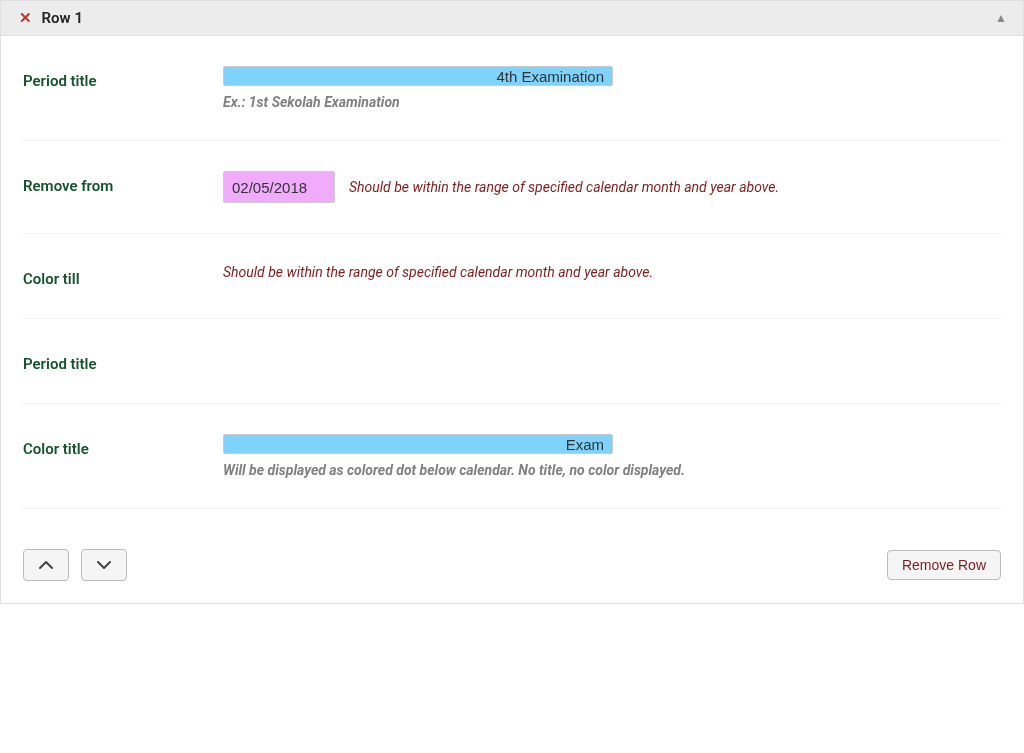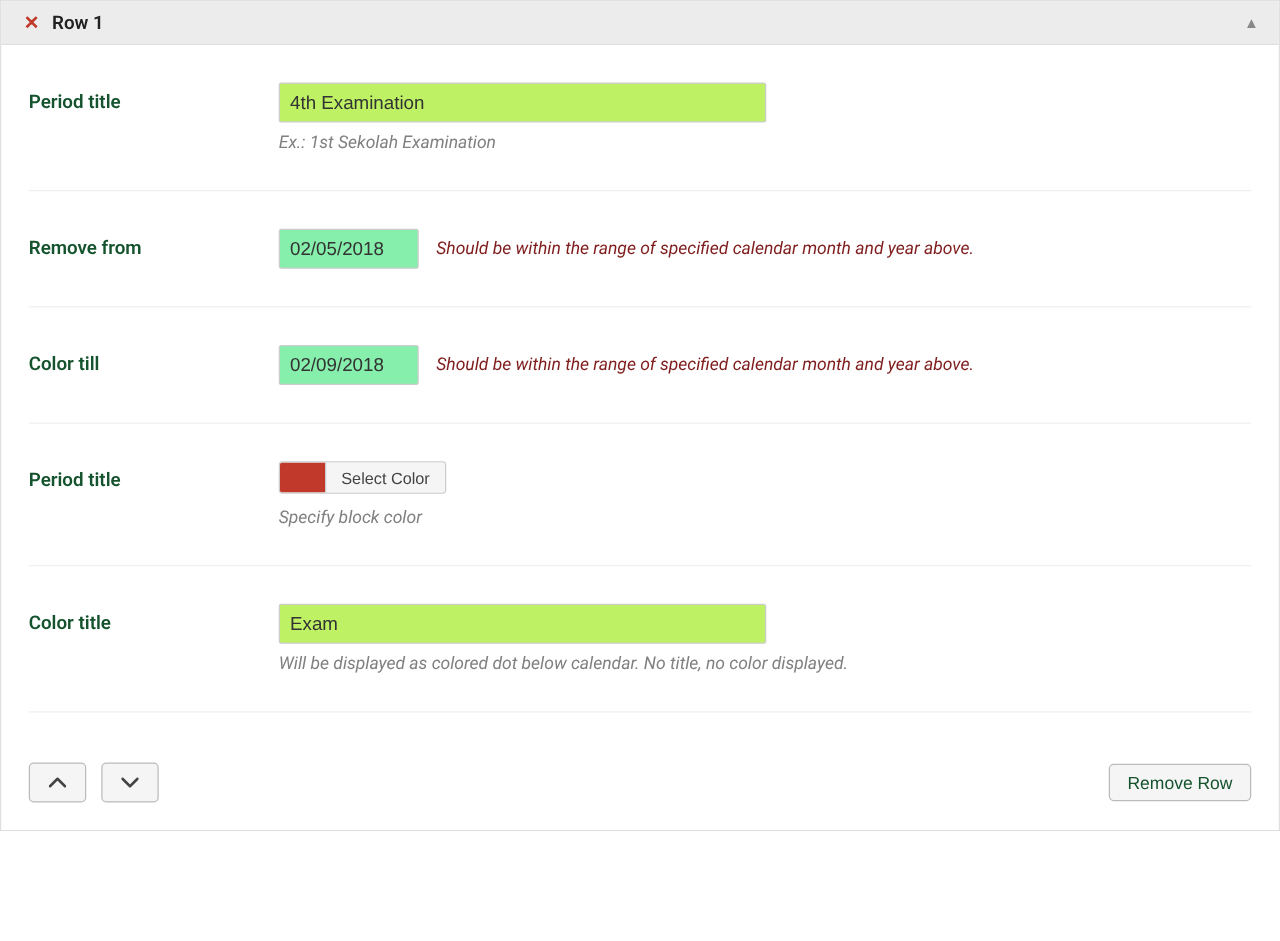--- a/index.html
+++ b/index.html
@@ -59,44 +59,46 @@
     flex-shrink: 0;
     font-weight: 600;
     color: #14532d;
     padding-top: 6px;
     font-size: 15px;
   }
   .field-control { flex: 1; }
   .inline-control { display: flex; align-items: center; gap: 14px; }
   input[type="text"].wide {
     width: 390px;
-    height: 32px;
+    height: 20px;
     padding: 4px 8px;
     font-size: 15px;
     border: 1px solid #ccc;
     border-radius: 2px;
-    background: #bef264;
+    background: #7dd3fc;
     color: #333;
+    text-align: right;
   }
   input[type="text"].narrow {
     width: 112px;
     height: 32px;
     padding: 4px 8px;
     font-size: 15px;
     border: 1px solid #ccc;
     border-radius: 2px;
-    background: #86efac;
+    background: #f0abfc;
     color: #333;
   }
   .help-text {
     color: #808080;
     font-style: italic;
     font-size: 14px;
     margin-top: 8px;
     display: block;
+    font-weight: bold;
   }
   .help-inline {
     color: #7f1d1d;
     font-style: italic;
     font-size: 14px;
   }
   .color-picker {
     display: inline-flex;
     align-items: stretch;
     border: 1px solid #ccc;
@@ -135,21 +137,21 @@
     align-items: center;
     justify-content: center;
   }
   .arrow-btn svg { stroke: #444; }
   .remove-btn {
     background: #f5f5f5;
     border: 1px solid #bbb;
     border-radius: 4px;
     padding: 6px 14px;
     font-size: 14px;
-    color: #14532d;
+    color: #7f1d1d;
     cursor: pointer;
   }
 </style>
 </head>
 <body>
 
 <div class="panel">
 
   <div class="panel-header">
     <div class="panel-header-left">
@@ -173,34 +175,26 @@
       <div class="field-label">Remove from</div>
       <div class="field-control inline-control">
         <input type="text" class="narrow" value="02/05/2018" style="">
         <span class="help-inline">Should be within the range of specified calendar month and year above.</span>
       </div>
     </div>
 
     <div class="field-row">
       <div class="field-label">Color till</div>
       <div class="field-control inline-control">
-        <input type="text" class="narrow" value="02/09/2018" style="">
         <span class="help-inline">Should be within the range of specified calendar month and year above.</span>
       </div>
     </div>
 
     <div class="field-row">
       <div class="field-label">Period title</div>
-      <div class="field-control">
-        <div class="color-picker">
-          <div class="color-swatch" style="background:#c0392b"></div>
-          <button class="color-button">Select Color</button>
-        </div>
-        <span class="help-text">Specify block color</span>
-      </div>
     </div>
 
     <div class="field-row">
       <div class="field-label">Color title</div>
       <div class="field-control">
         <input type="text" class="wide" value="Exam" style="">
         <span class="help-text">Will be displayed as colored dot below calendar. No title, no color displayed.</span>
       </div>
     </div>
 

